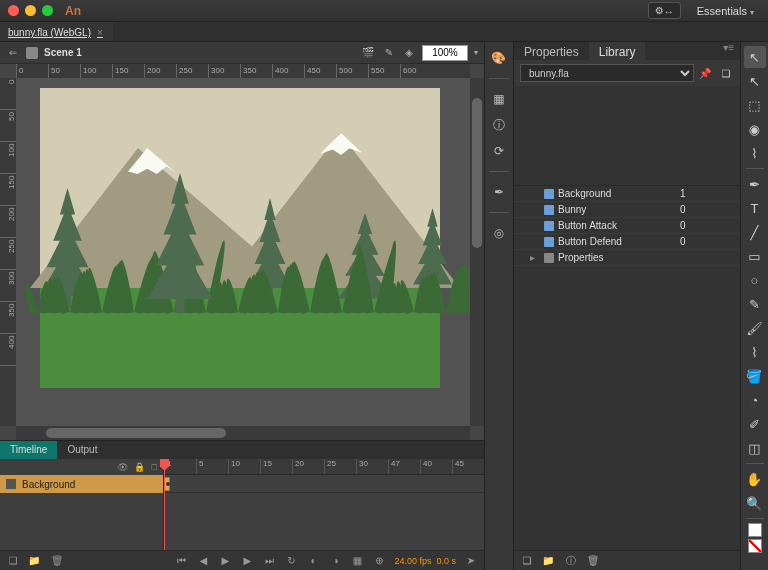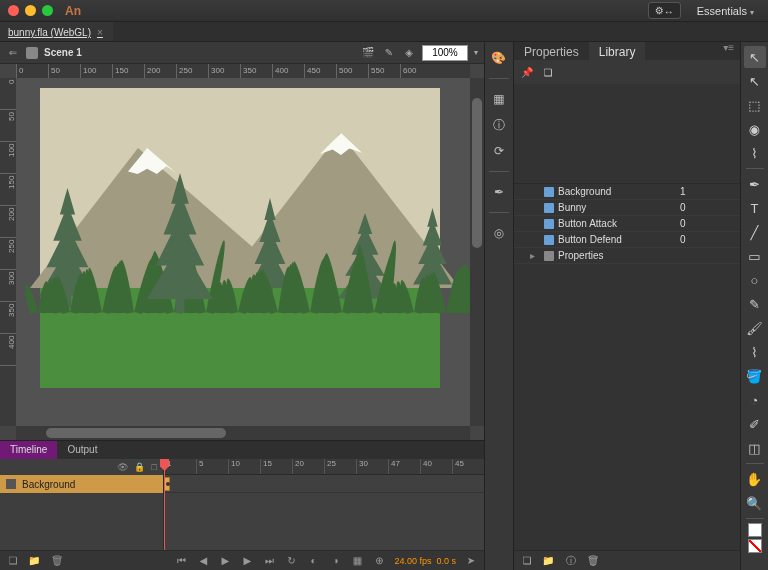--- a/index.html
+++ b/index.html
@@ -59,21 +59,21 @@
 .blade { position: absolute; bottom: 0; width: 8px; background: #3c6a37; border-radius: 50% 50% 0 0 / 80% 80% 0 0; transform-origin: bottom center; }
 .scroll-h { position: absolute; bottom: 0; left: 16px; right: 14px; height: 14px; background: #3a3a3a; }
 .scroll-h-thumb { position: absolute; top: 2px; left: 30px; width: 180px; height: 10px; background: #666; border-radius: 5px; }
 .scroll-v { position: absolute; top: 14px; right: 0; bottom: 14px; width: 14px; background: #3a3a3a; }
 .scroll-v-thumb { position: absolute; left: 2px; top: 20px; width: 10px; height: 150px; background: #666; border-radius: 5px; }
 
 
 .timeline-panel { height: 130px; border-top: 1px solid #222; background: #383838; display: flex; flex-direction: column; }
 .tl-tabs { height: 18px; display: flex; background: #2f2f2f; }
 .tl-tab { padding: 3px 10px; font-size: 10px; color: #bbb; }
-.tl-tab.active { background: #701a75; color: #ddd; }
+.tl-tab.active { background: #0f766e; color: #ddd; }
 .tl-body { flex: 1; display: flex; }
 .tl-layers { width: 170px; border-right: 1px solid #2a2a2a; background: #3e3e3e; }
 .tl-layer-head { height: 16px; display: flex; justify-content: flex-end; gap: 6px; padding-right: 6px; align-items: center; color: #999; font-size: 9px; }
 .tl-layer { height: 18px; background: #ce9a47; display: flex; align-items: center; padding-left: 6px; gap: 6px; color: #222; font-size: 10px; }
 .layer-icon { width: 10px; height: 10px; background: #555; display: inline-block; }
 .tl-frames { flex: 1; position: relative; background: #404040; }
 .frame-ruler { height: 16px; background: #3a3a3a; display: flex; border-bottom: 1px solid #2a2a2a; }
 .frame-ruler span { flex: 0 0 32px; font-size: 8px; color: #aaa; text-align: left; padding-left: 2px; border-left: 1px solid #555; }
 .frame-row { height: 18px; position: relative; border-bottom: 1px solid #333; }
 .keyframe { position: absolute; top: 2px; left: 0; width: 6px; height: 14px; background: #d9a956; border: 1px solid #a77627; }
@@ -345,20 +345,23 @@
       <div class="dock-icon">◎</div>
     </div>
 
     <div class="panel-area">
       <div class="panel-tabs">
         <div class="panel-tab">Properties</div>
         <div class="panel-tab active">Library</div>
         <div class="panel-opts">▾≡</div>
       </div>
       <div class="lib-fileselect">
+        <select class="lib-select">
+          <option>bunny.fla</option>
+        </select>
         <span class="pin-icon">📌</span>
         <span class="pin-icon">❏</span>
       </div>
       <div class="lib-preview"></div>
       <div class="lib-table">
         <div id="lib-rows">
             <div class="lib-row">
               <div class="col-name">
                 <span class="expand"></span>
                 <span class="item-icon"></span>

